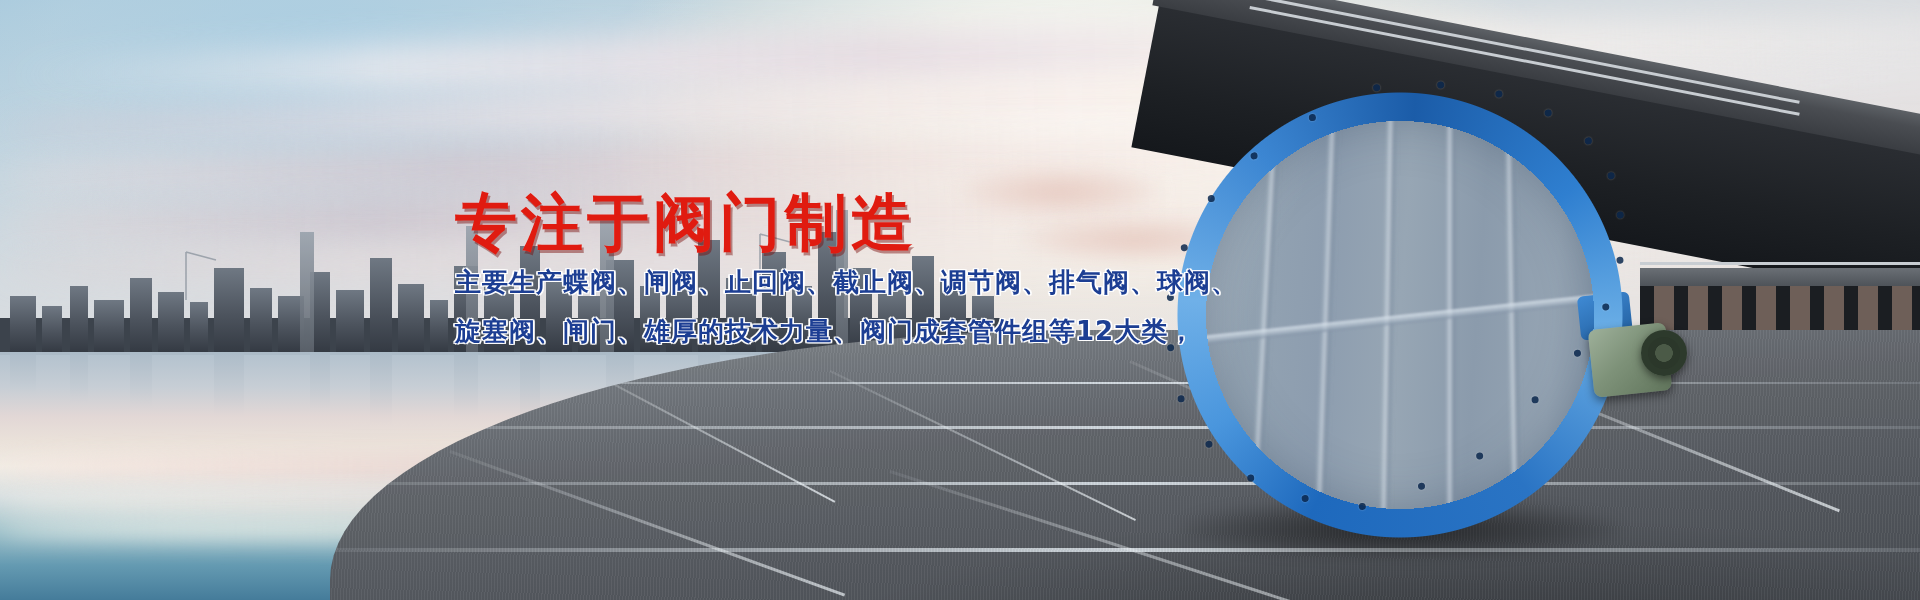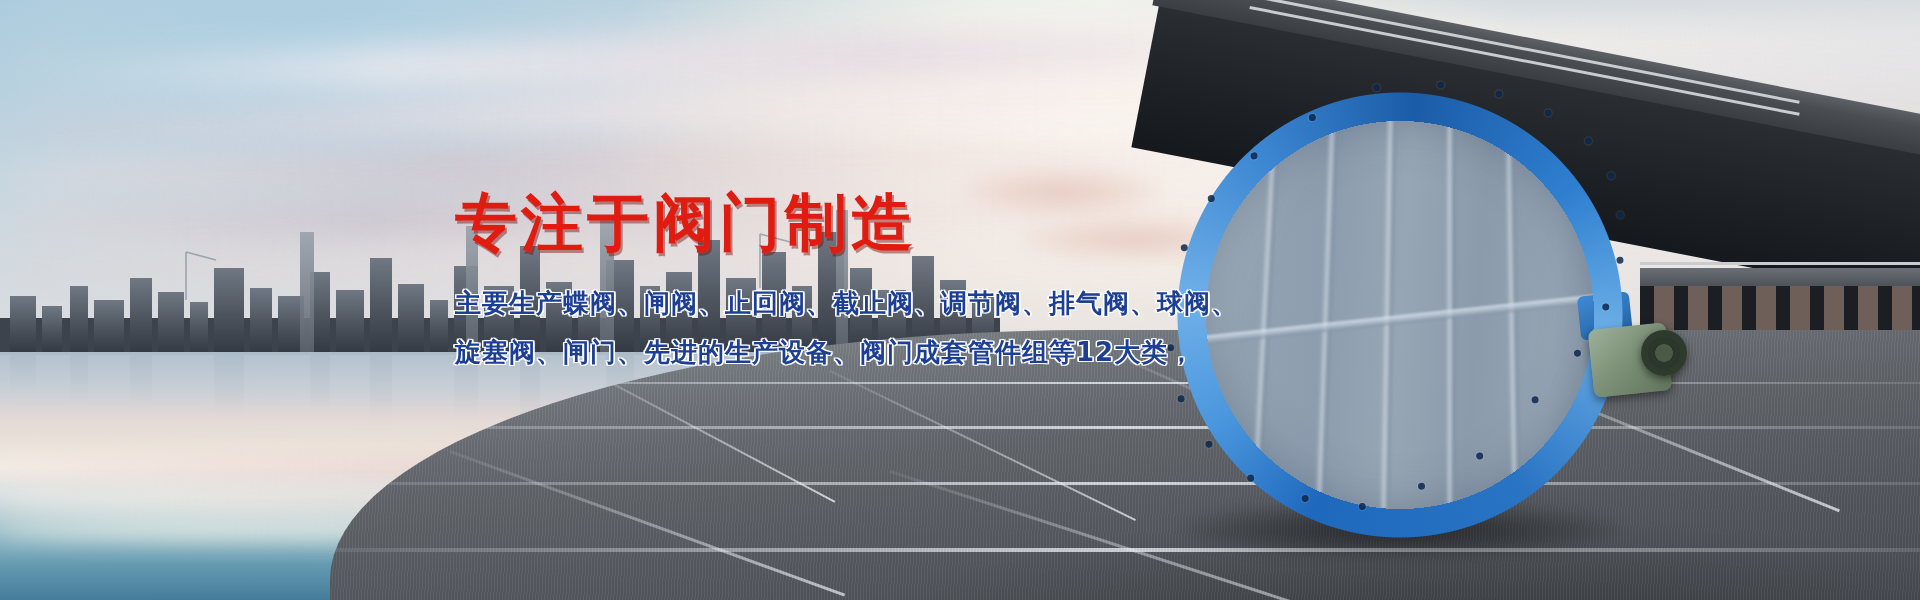--- a/index.html
+++ b/index.html
@@ -154,21 +154,21 @@
                  0 -1.5px 0 #fff, 0 1.5px 0 #fff, -1.5px 0 0 #fff, 1.5px 0 0 #fff;
   }
   .body-line {
     margin-top:14px; font-size:26px; font-weight:bold; color:#1c3e93;
     letter-spacing:1px; white-space:nowrap;
     text-shadow:-1.4px -1.4px 0 rgba(255,255,255,.9), 1.4px -1.4px 0 rgba(255,255,255,.9),
                 -1.4px 1.4px 0 rgba(255,255,255,.9), 1.4px 1.4px 0 rgba(255,255,255,.9),
                  0 -1.4px 0 rgba(255,255,255,.9), 0 1.4px 0 rgba(255,255,255,.9),
                 -1.4px 0 0 rgba(255,255,255,.9), 1.4px 0 0 rgba(255,255,255,.9);
   }
-  .body-line.first { margin-top:32px;font-family:Liberation Serif, serif; }
+  .body-line.first { margin-top:11px;font-family:Liberation Serif, serif; }
 </style>
 </head>
 <body>
 
 <div id="banner">
 
   <div class="sky"></div>
   <div class="cloudband cb1"></div>
   <div class="cloudband cb2"></div>
   <div class="cloudband cb3"></div>
@@ -334,16 +334,16 @@
         <div class="bolt" style="left:22%;top:58px;"></div>
       <div class="bolt" style="left:35%;top:26px;"></div>
     </div>
     <div class="gearbox"></div>
     <div class="handwheel"></div>
   </div>
 
   <div class="copy">
     <div class="headline">专注于阀门制造</div>
     <div class="body-line first">主要生产蝶阀、闸阀、止回阀、截止阀、调节阀、排气阀、球阀、</div>
-    <div class="body-line">旋塞阀、闸门、先进的生产设备、阀门成套管件组等12大类，</div>
+    <div class="body-line">旋塞阀、闸门、雄厚的技术力量、阀门成套管件组等12大类，</div>
   </div>
 
 </div>
 
 </body></html>

